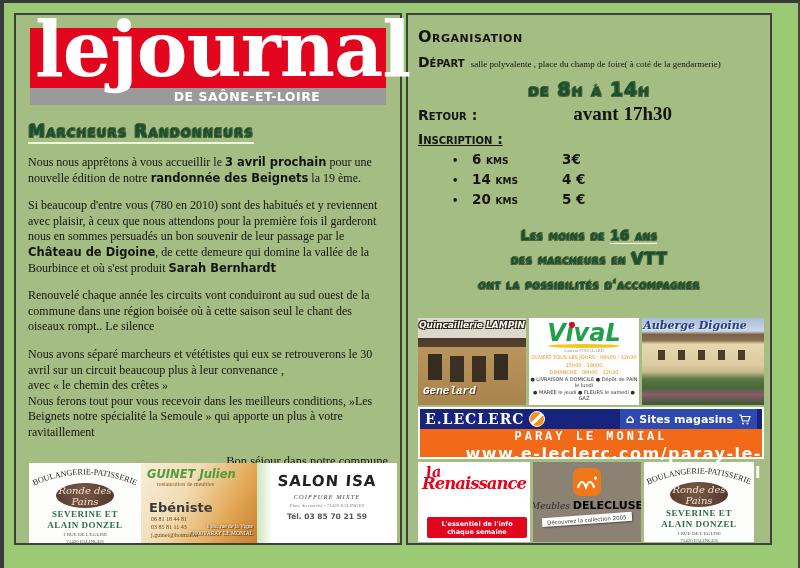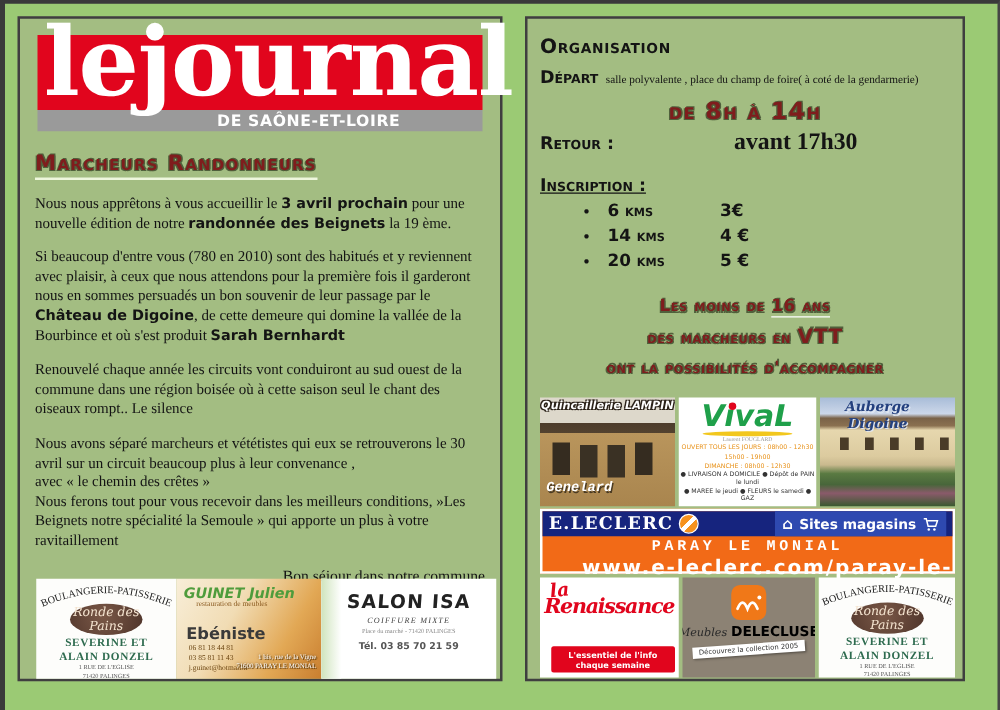--- a/index.html
+++ b/index.html
@@ -2,37 +2,37 @@
 <html><head>
 <meta charset="utf-8">
 <style>
   html,body{margin:0;padding:0}
   body{
     width:800px;height:568px;box-sizing:border-box;position:relative;overflow:hidden;
     background:#9bca74;
     border-top:3px solid #3a3a3a;border-left:4px solid #3a3a3a;border-right:2px solid #454545;
     font-family:"Liberation Serif",serif;color:#141414;
   }
-  .sheet{position:absolute;left:10px;top:10px;width:758px;height:532px;display:flex;gap:18px}
+  .sheet{position:absolute;left:10px;top:10px;width:758px;height:532px;display:flex;gap:4px}
   .cell{border:2px solid #3f3f3f;background:#a3bd82;position:relative;box-sizing:border-box}
   .cell.left{width:388px;padding:0 12px}
   .cell.right{flex:1;padding:0 10px}
 
   
   .logo{position:relative;height:77px;margin:13px 2px 0 2px}
   .logo-red{position:absolute;left:0;top:0;right:0;bottom:17px;background:#e1051d}
   .logo-gray{position:absolute;left:0;right:0;bottom:0;height:17px;background:#9a9a9a;
     color:#fff;font-family:"DejaVu Sans",sans-serif;font-weight:bold;font-size:12.5px;
     line-height:17px;text-align:center;padding-left:78px;box-sizing:border-box;letter-spacing:.5px}
   .logo-text{position:absolute;z-index:2;left:5px;top:-16px;color:#fff;
     font-family:"DejaVu Serif",serif;font-weight:bold;font-size:76px;letter-spacing:-1px;line-height:1}
 
   
   .comic{font-family:"DejaVu Sans",sans-serif;font-weight:bold;font-variant:small-caps}
-  .comic.white{color:#7f1d1d;text-shadow:1px 1px 0 #50603c,-1px 1px 0 #50603c,1px -1px 0 #50603c}
+  .comic.white{color:#14532d;text-shadow:1px 1px 0 #50603c,-1px 1px 0 #50603c,1px -1px 0 #50603c}
   .h-left{font-size:17px;letter-spacing:1px;display:inline-block;border-bottom:2px solid #eef7dd;
     padding-bottom:1px;margin-top:16px}
   .b-inline{font-family:"DejaVu Sans",sans-serif;font-weight:bold;font-size:11.5px}
 
   .body-txt{font-size:12px;line-height:1.3;margin-top:11px}
   .sig{margin-top:7px;text-align:right;font-size:12.5px;line-height:1.35}
   .sig .l2{padding-right:58px}
 
   
   .l-ads{position:absolute;left:13px;right:3px;bottom:0;height:80px;display:flex}
@@ -66,21 +66,21 @@
 
   
   .org{font-size:16px;margin-top:12px;letter-spacing:.5px}
   .depart-row{margin-top:7px;white-space:nowrap}
   .depart-label{font-size:14px;margin-right:6px}
   .depart-text{font-size:9px}
   .hours{text-align:center;font-size:19px;letter-spacing:1px;margin-top:7px}
   .retour-row{display:flex;align-items:baseline;margin-top:3px}
   .retour-label{font-size:14px}
   .retour-value{font-family:"Liberation Serif",serif;font-weight:bold;font-size:19px;margin-left:96px}
-  .inscription{font-size:14px;text-decoration:underline;margin-top:16px}
+  .inscription{font-size:14px;text-decoration:underline;margin-top:6px}
   .price-row{display:flex;align-items:baseline;margin:4px 0 0 34px;
     font-family:"DejaVu Sans",sans-serif;font-weight:bold;font-size:13.5px}
   .price-row .bullet{width:20px;font-size:10px}
   .price-row .dist{width:90px;font-variant:small-caps}
   .vtt{margin-top:17px;text-align:center;font-size:13.5px;line-height:1.65;letter-spacing:.5px}
   .vtt .u{border-bottom:1.5px solid #fff}
   .vtt .big{font-size:16px}
 
   
   .r-ads1{position:absolute;left:10px;right:6px;bottom:138px;height:87px;display:flex;gap:3px}

